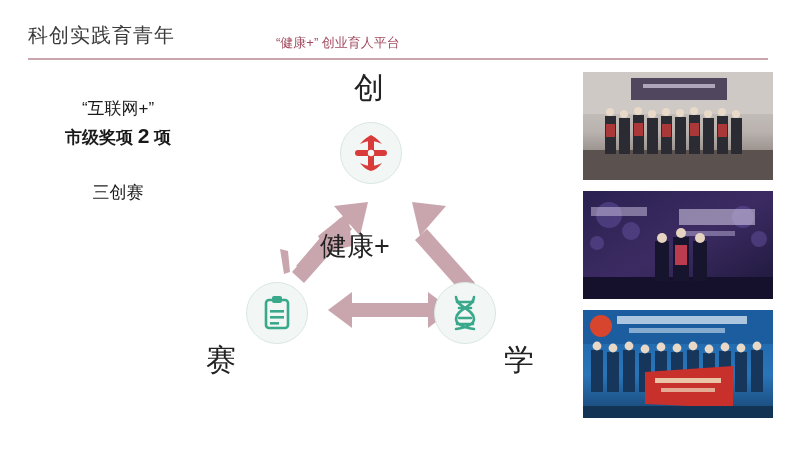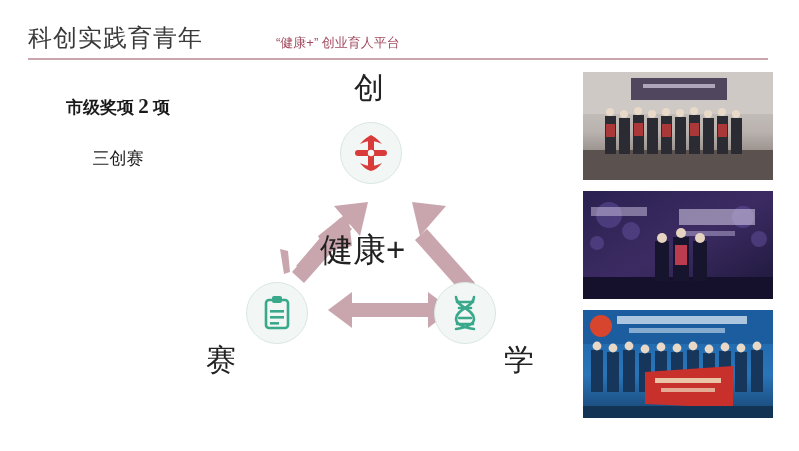--- a/index.html
+++ b/index.html
@@ -20,21 +20,21 @@
     position: absolute;
     left: 28px;
     top: 22px;
     width: 740px;
     height: 44px;
   }
   .header-title {
     position: absolute;
     left: 0;
     top: 0;
-    font-size: 24px;
+    font-size: 20px;
     color: #3a3a3a;
     letter-spacing: 1px;
     white-space: nowrap;
     font-family: Liberation Serif, serif;
   }
   .header-sub {
     position: absolute;
     left: 248px;
     top: 12px;
     font-size: 13px;
@@ -62,24 +62,23 @@
     margin-bottom: 28px;
     color: #1a1a1a;
   }
   .stat-line1 {
     font-size: 17px;
     line-height: 26px;
     white-space: nowrap;
   }
   .stat-line2 {
     font-size: 17px;
-    line-height: 20px;
+    line-height: 28px;
     font-weight: bold;
     white-space: nowrap;
-    font-family: Liberation Serif, serif;
   }
   .stat-num {
     font-size: 21px;
     font-weight: bold;
   }
 
   
   .diagram {
     position: absolute;
     left: 200px;
@@ -113,21 +112,21 @@
     color: #222;
     white-space: nowrap;
   }
   .label-chuang { left: 154px; top: 8px; }
   .label-sai    { left: 6px;  top: 280px; }
   .label-xue    { left: 304px;top: 280px; }
   .center-text {
     position: absolute;
     left: 120px;
     top: 168px;
-    font-size: 33px;
+    font-size: 27px;
     color: #222;
     white-space: nowrap;
   }
 
   
   .photos {
     position: absolute;
     left: 583px;
     top: 72px;
     width: 190px;
@@ -146,20 +145,21 @@
 
 <div class="header">
   <div class="header-title">科创实践育青年</div>
   <div class="header-sub">“健康+” 创业育人平台</div>
   <div class="header-rule"></div>
 </div>
 
 <div class="stats">
 
   <div class="stat-block">
+    <div class="stat-line1">“互联网+”</div>
     <div class="stat-line2">
       <span>市级奖项</span>
       <span class="stat-num">2</span>
       <span>项</span>
     </div>
   </div>
 
 
   <div class="stat-block">
     <div class="stat-line1">三创赛</div>

